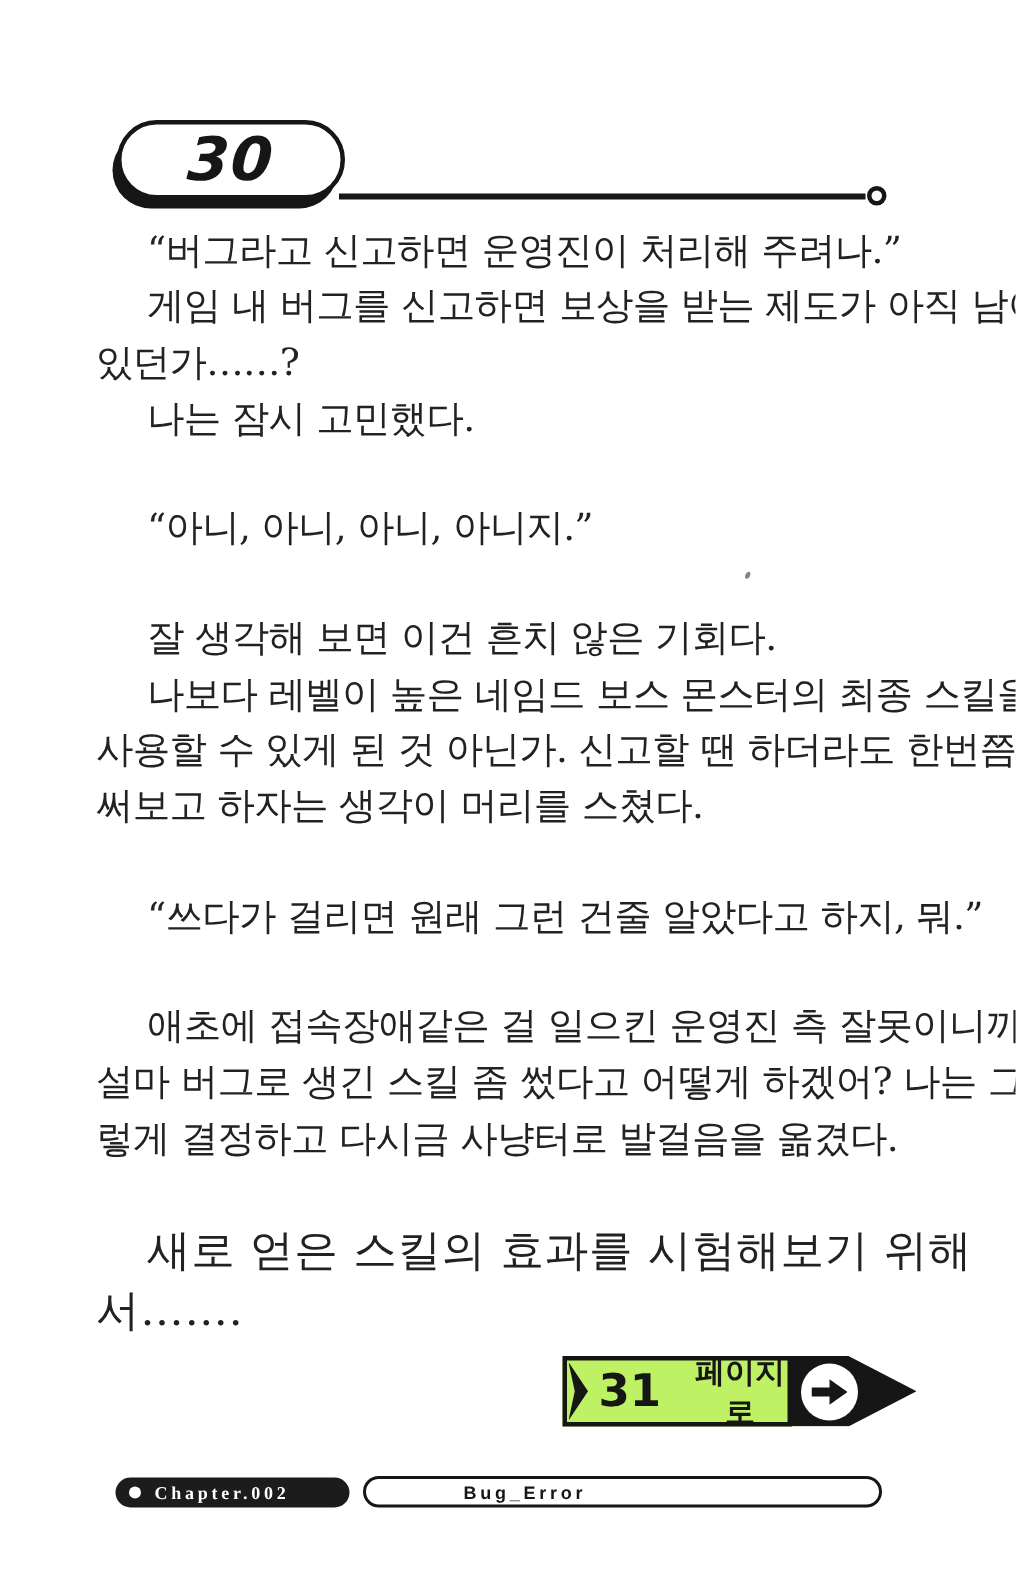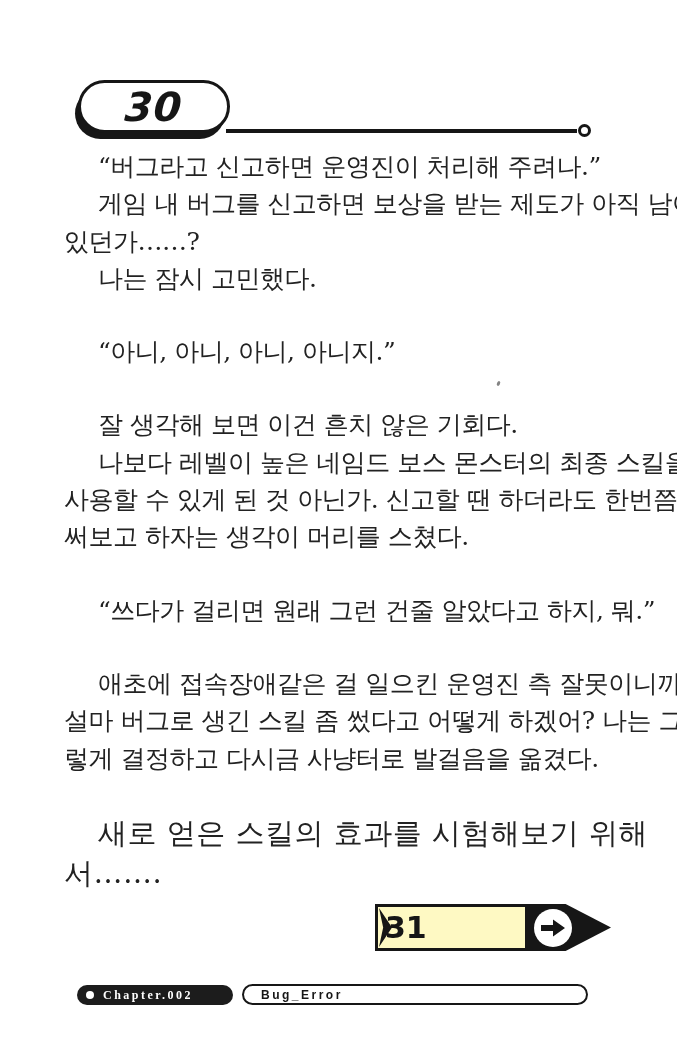--- a/index.html
+++ b/index.html
@@ -70,25 +70,25 @@
     position: absolute; left: 375px; top: 904px;
     height: 47px;
     display: flex; align-items: stretch;
     background: none; border: none; padding: 0; margin: 0;
     cursor: pointer;
     font-family: "DejaVu Sans", "Liberation Sans", sans-serif;
   }
   .nav-body {
     box-sizing: border-box;
     width: 153px;
-    background: #fef9c3;
+    background: #bef264;
     border: 3.5px solid #161616;
     display: flex; align-items: center;
     position: relative;
-    padding-left: 7px;
+    padding-left: 21px;
   }
   .nav-chevron {
     position: absolute; left: 1px; top: 1px; bottom: 1px;
     width: 13px;
     background: #161616;
     clip-path: polygon(0 0, 100% 50%, 0 100%, 32% 50%);
   }
   .nav-num {
     font-weight: bold; font-size: 30px; color: #161616;
   }
@@ -137,20 +137,21 @@
     background: #ffffff;
     border: 2.5px solid #161616; border-radius: 11px;
     display: flex; align-items: center;
     padding-left: 17px;
   }
   .title-pill .txt {
     font-family: "Liberation Sans", sans-serif;
     font-weight: bold; font-size: 12px;
     letter-spacing: 2.5px; color: #161616;
     white-space: nowrap;
+    margin-left: 48px;
   }
 </style>
 </head>
 <body>
 
 <div class="page-pill">
   <span class="num">30</span>
 </div>
 <div class="header-rule">
   <span class="ring"></span>
@@ -173,20 +174,21 @@
     <div class="line indent gap large">새로 얻은 스킬의 효과를 시험해보기 위해</div>
     <div class="line large">서…….</div>
   </main>
 
 <span class="speck"></span>
 
 <button class="next-btn">
   <span class="nav-body">
     <span class="nav-chevron"></span>
     <span class="nav-num">31</span>
+    <span class="nav-label">페이지로</span>
   </span>
   <span class="arrow-head">
     <span class="arrow-circle">
       <svg width="24" height="18" viewBox="0 0 24 18" aria-hidden="true">
         <path d="M0 6 h12 V0.5 L24 9 L12 17.5 V12 H0 Z" fill="#161616"></path>
       </svg>
     </span>
   </span>
 </button>
 

